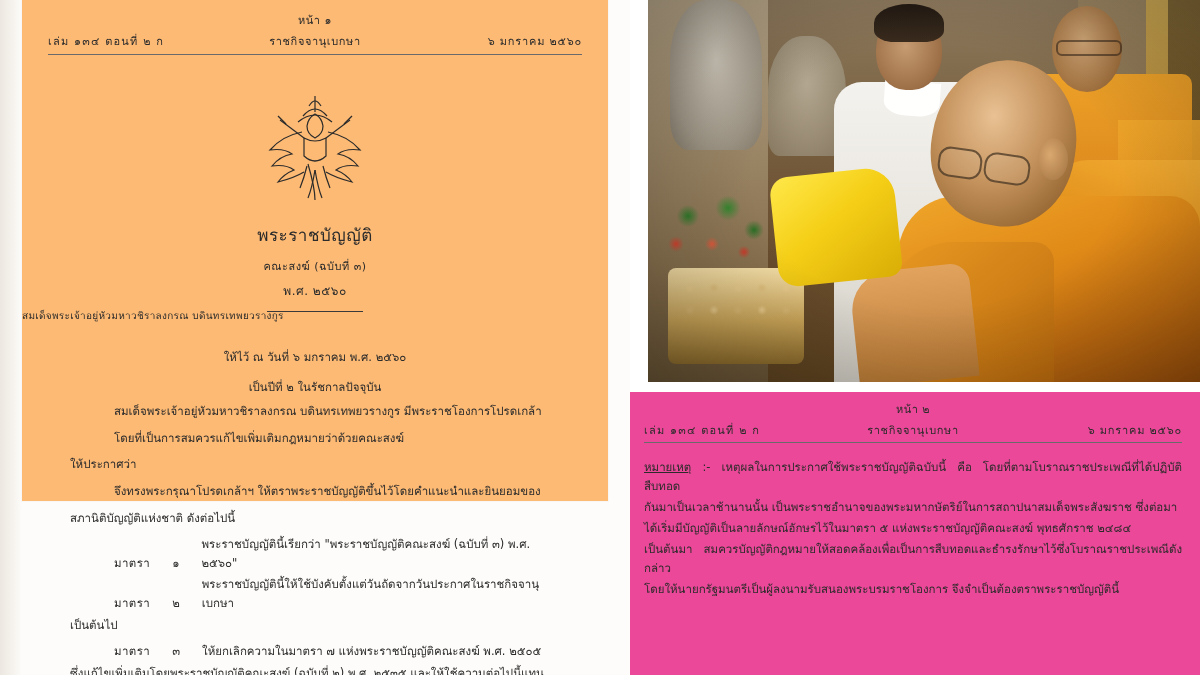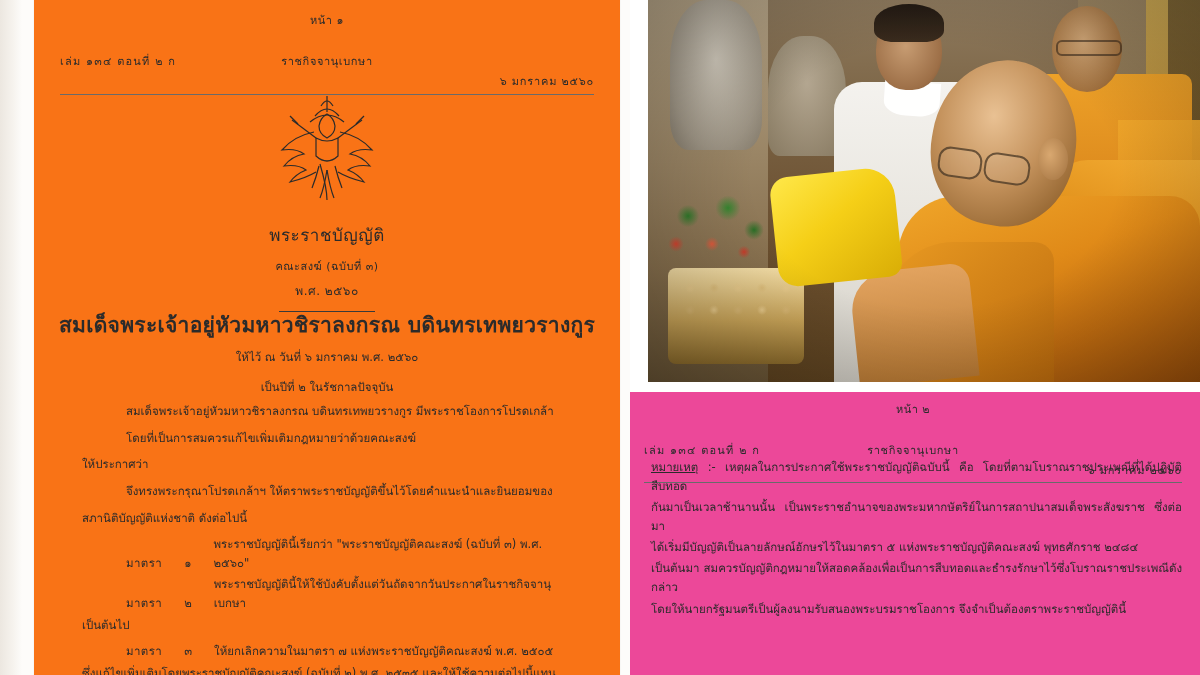--- a/index.html
+++ b/index.html
@@ -25,25 +25,25 @@
     position: absolute;
     left: 0;
     top: 0;
     width: 630px;
     height: 675px;
     background: #fdfcfa;
     overflow: hidden;
   }
   .doc-sheet {
     position: absolute;
-    left: 34px;
+    left: 22px;
     top: 0;
     width: 586px;
-    height: 675px;
-    background: #f97316;
+    height: 501px;
+    background: #fdba74;
     box-shadow: 0 0 0 1px rgba(0,0,0,0.02);
   }
   .doc-edge {
     position: absolute;
     left: 0;
     top: 0;
     width: 22px;
     height: 675px;
     background: linear-gradient(to right, #ece7e0 0%, #f6f3ee 60%, #fdfcfa 100%);
   }
@@ -69,21 +69,21 @@
   .hdr-row {
     display: flex;
     justify-content: space-between;
     align-items: center;
     margin-top: 3px;
     font-size: 11px;
     color: #2b2b2b;
   }
   .hdr-row .left  { width: 33%; text-align: left; letter-spacing: 1.2px; }
   .hdr-row .mid   { width: 34%; text-align: center; letter-spacing: 0.6px; }
-  .hdr-row .right { width: 33%; text-align: right; letter-spacing: 0.8px; margin-top: 40px; }
+  .hdr-row .right { width: 33%; text-align: right; letter-spacing: 0.8px; }
   .hdr-rule {
     margin-top: 3px;
     border-bottom: 1px solid #6a6a6a;
   }
 
   .emblem {
     position: absolute;
     top: 92px;
     left: 0;
     right: 0;
@@ -106,25 +106,23 @@
     width: 96px;
     margin: 9px auto 0;
     border-bottom: 1px solid #3a3a3a;
   }
 
   .king-line {
     position: absolute;
     top: 308px;
     left: 0;
     right: 0;
-    text-align: center;
-    font-size: 21px;
+    font-size: 10px;
     color: #2b2b2b;
     letter-spacing: 0.3px;
-    font-weight: bold;
   }
   .given-line {
     position: absolute;
     top: 348px;
     left: 0;
     right: 0;
     text-align: center;
     font-size: 11.5px;
     color: #2b2b2b;
   }
@@ -392,21 +390,21 @@
   .doc2-body {
     position: absolute;
     top: 66px;
     left: 14px;
     right: 18px;
     font-size: 11.5px;
     line-height: 1.66;
     text-align: justify;
   }
   .u { text-decoration: underline; }
-  .doc2-body p { margin: 0 0 2px 7px; }
+  .doc2-body p { margin: 0 0 2px 0; }
   .doc2-body p.ind { text-indent: 0; }
 </style>
 </head>
 <body>
 
 <div class="page">
 
   <div class="doc-pane">
     <div class="doc-edge"></div>
     <div class="doc-sheet doc-text">

